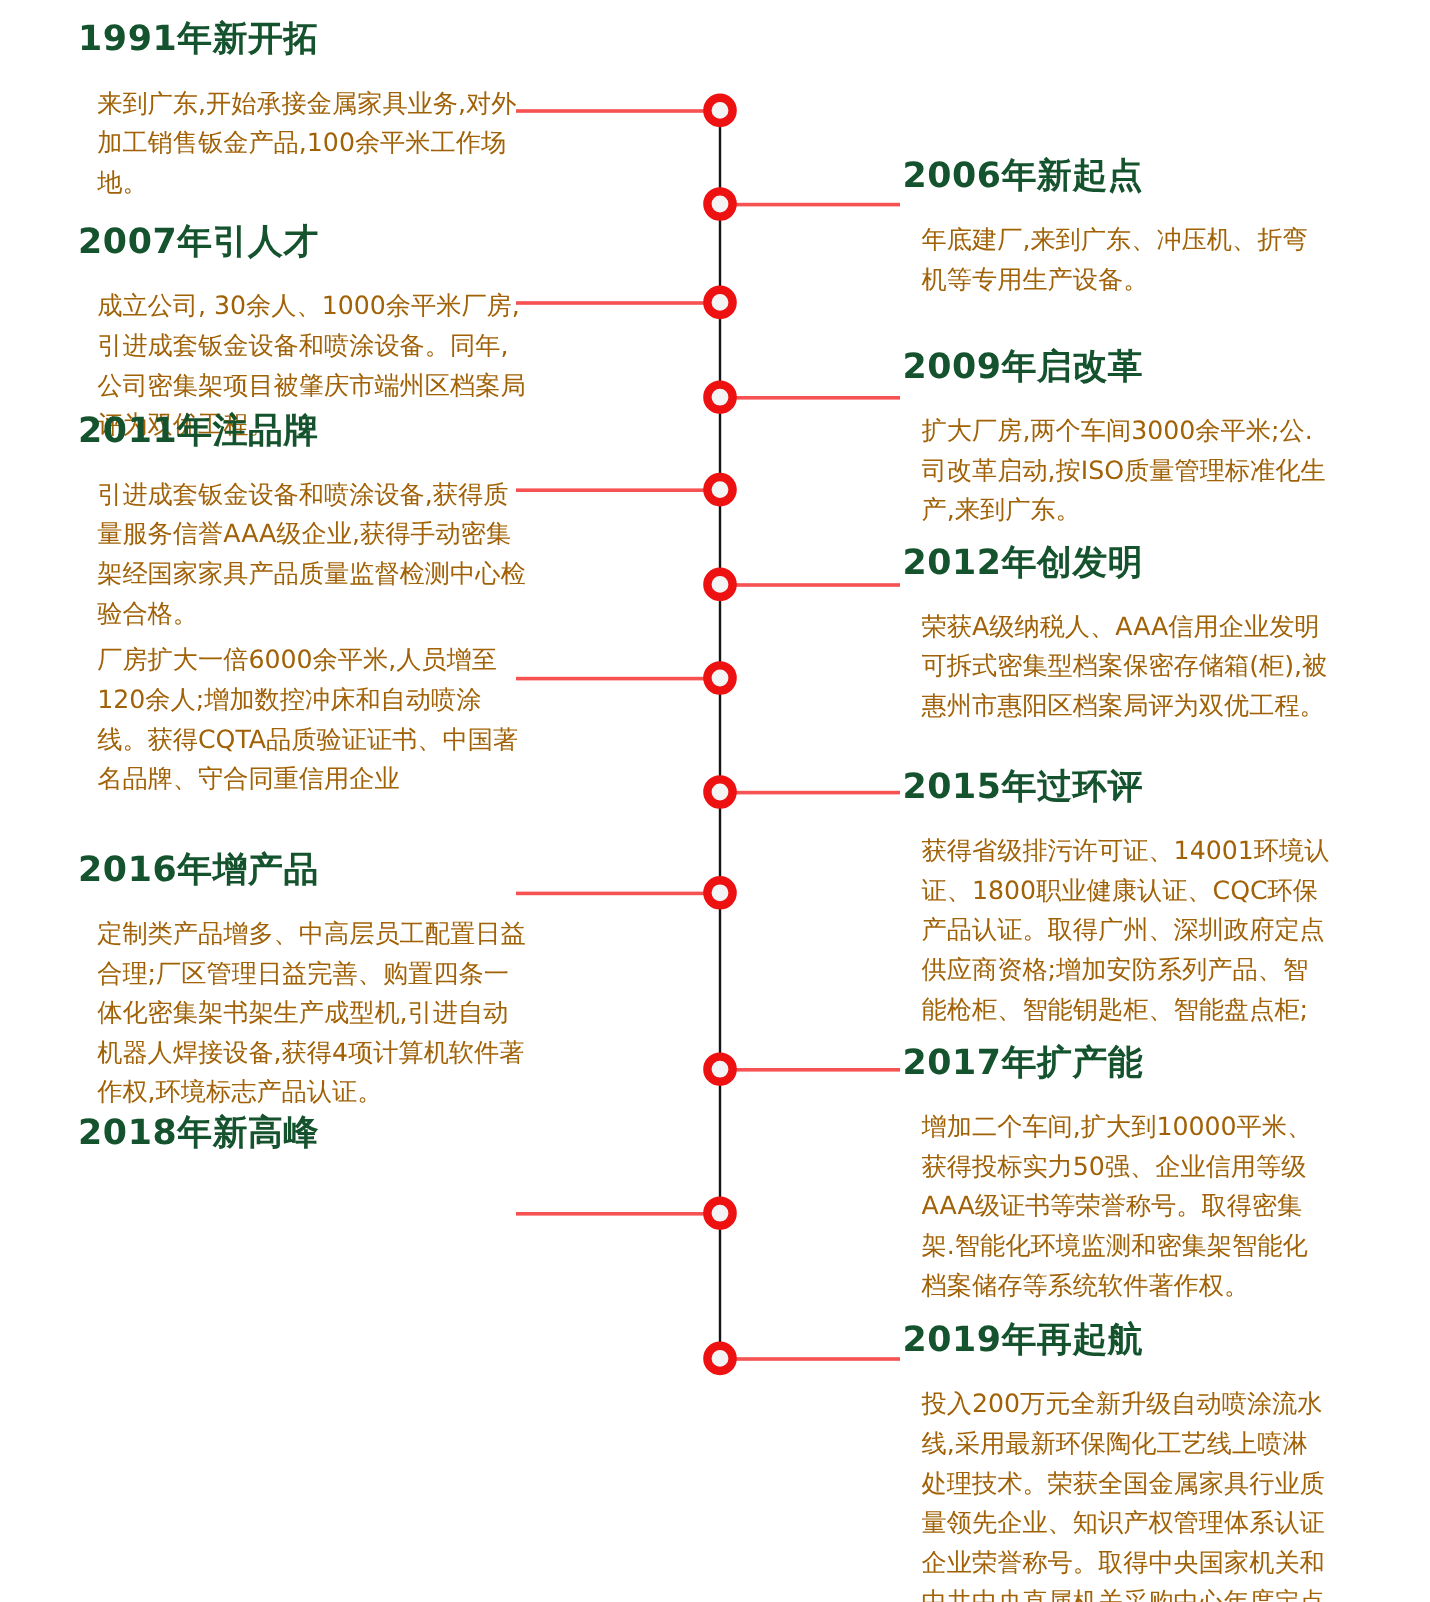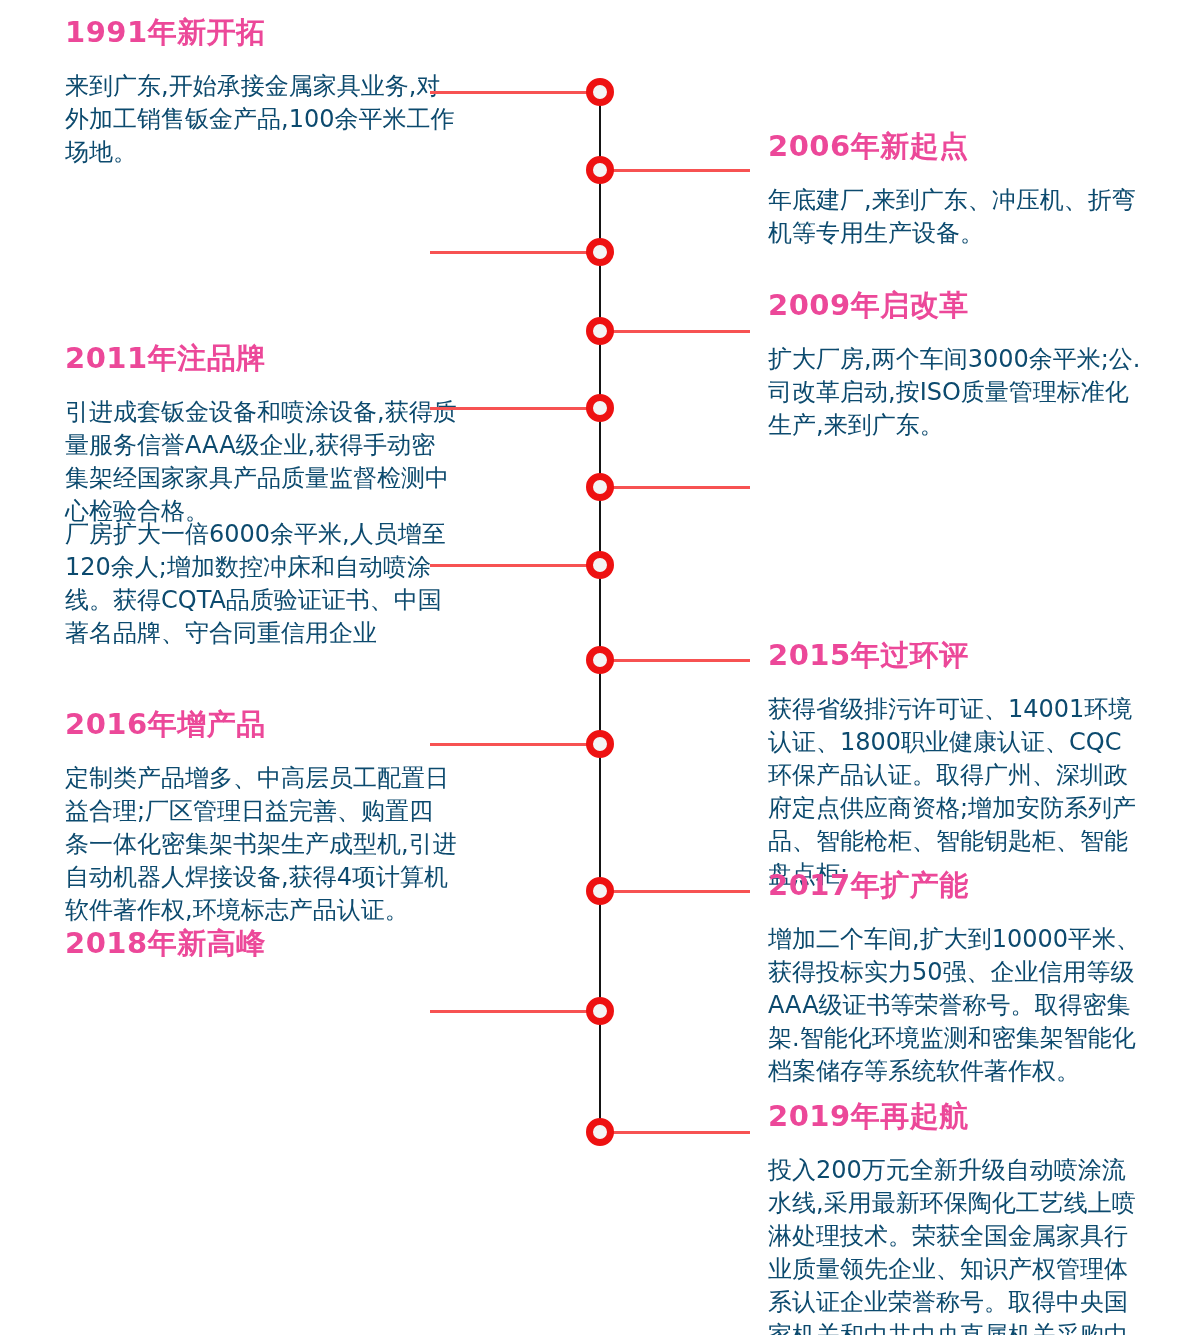--- a/index.html
+++ b/index.html
@@ -11,30 +11,30 @@
     font-family:"DejaVu Sans","Liberation Sans",sans-serif;
   }
   
   .vline{
     position:absolute;left:599px;top:92px;
     width:2px;height:1040px;background:#151515;
   }
   
   .item{position:absolute;}
   .item.left{left:65px;width:392px;}
-  .item.right{left:768px;width:374px;}
+  .item.right{left:752px;width:374px;}
   .item h2{
     margin:0 0 20px 0;
     font-size:29px;line-height:36px;font-weight:700;
-    color:#ec4899;letter-spacing:0.5px;
+    color:#14532d;letter-spacing:0.5px;
   }
   .item p{
-    margin:0;
-    font-size:24px;line-height:33px;
-    color:#0c4a6e;
+    margin:16px;
+    font-size:21px;line-height:33px;
+    color:#a16207;
   }
   
   .node{position:absolute;left:0;width:100%;height:0;}
   .conn{
     position:absolute;top:-1.5px;height:3px;background:#f75252;
   }
   .node.side-l .conn{left:430px;width:170px;}
   .node.side-r .conn{left:600px;width:150px;}
   .ring{
     position:absolute;left:586px;top:-14px;
@@ -52,31 +52,39 @@
   <section class="item left" style="top:14px">
     <h2>1991年新开拓</h2>
     <p>来到广东,开始承接金属家具业务,对外加工销售钣金产品,100余平米工作场地。</p>
   </section>
 
   <section class="item right" style="top:128px">
     <h2>2006年新起点</h2>
     <p>年底建厂,来到广东、冲压机、折弯机等专用生产设备。</p>
   </section>
 
+  <section class="item left" style="top:183px">
+    <h2>2007年引人才</h2>
+    <p>成立公司, 30余人、1000余平米厂房,引进成套钣金设备和喷涂设备。同年,公司密集架项目被肇庆市端州区档案局评为双优工程。</p>
+  </section>
 
   <section class="item right" style="top:287px">
     <h2>2009年启改革</h2>
     <p>扩大厂房,两个车间3000余平米;公.司改革启动,按ISO质量管理标准化生产,来到广东。</p>
   </section>
 
   <section class="item left" style="top:340px">
     <h2>2011年注品牌</h2>
     <p>引进成套钣金设备和喷涂设备,获得质量服务信誉AAA级企业,获得手动密集架经国家家具产品质量监督检测中心检验合格。</p>
   </section>
 
+  <section class="item right" style="top:450px">
+    <h2>2012年创发明</h2>
+    <p>荣获A级纳税人、AAA信用企业发明可拆式密集型档案保密存储箱(柜),被惠州市惠阳区档案局评为双优工程。</p>
+  </section>
 
   <section class="item left" style="top:518px">
     <p>厂房扩大一倍6000余平米,人员增至120余人;增加数控冲床和自动喷涂线。获得CQTA品质验证证书、中国著名品牌、守合同重信用企业</p>
   </section>
 
   <section class="item right" style="top:637px">
     <h2>2015年过环评</h2>
     <p>获得省级排污许可证、14001环境认证、1800职业健康认证、CQC环保产品认证。取得广州、深圳政府定点供应商资格;增加安防系列产品、智能枪柜、智能钥匙柜、智能盘点柜;</p>
   </section>
 

